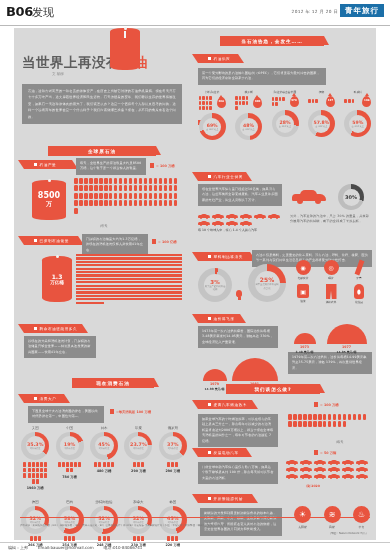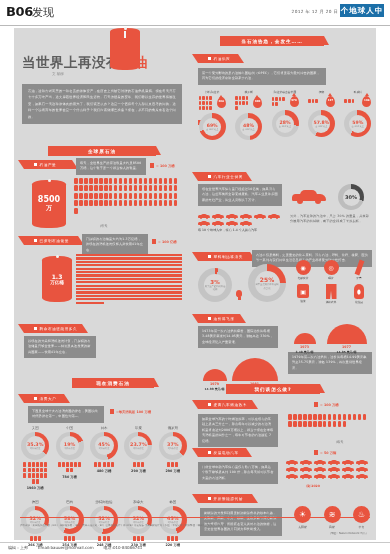--- a/index.html
+++ b/index.html
@@ -138,21 +138,21 @@
 </head>
 <body>
 
 <div class="page">
 
   <div class="masthead">
     <div class="mast-code">B06</div>
     <div class="mast-sec">发现</div>
     <div class="mast-date">2012 年 12 月 20 日</div>
     <div class="mast-logo">
-      <span>个地球人中</span>
+      <span>青年旅行</span>
     </div>
     <div class="mast-rule"></div>
   </div>
 
   <div class="canvas">
 
     <div class="col-left">
 
       <div style="position:absolute;left:8px;top:26px;font-size:13.5px;letter-spacing:.5px;color:#5d5d5d;font-weight:bold;white-space:nowrap;">
         <span>当世界上再没有</span><span style="color:#e8543f;">石油</span>
@@ -170,21 +170,21 @@
       <div class="tag" style="position:absolute;left:10px;top:132px;width:48px;">
         <i class="sq"></i>
         <span>石油产量</span>
       </div>
       <div class="note" style="position:absolute;left:62px;top:130px;width:70px;">每天，全世界生产的原油数量大约是8500万桶，这个数字是一个相当惊人的数量。</div>
       <div class="legend" style="position:absolute;left:136px;top:135px;">
         <i class="chip"></i>
         <b>= 100 万桶</b>
       </div>
 
-      <div class="barrel" style="position:absolute;left:18px;top:152px;width:34px;height:48px;">
+      <div class="barrel" style="position:absolute;left:18px;top:152px;width:34px;height:40px;">
         <div class="barrel-txt">
           <span style="font-size:8px;">8500</span>
           <span style="font-size:6px;">万</span>
         </div>
       </div>
       <div class="grid" id="grid-production" style="position:absolute;left:60px;top:150px;width:108px;">
           <i class="mb"></i>
           <i class="mb"></i>
           <i class="mb"></i>
           <i class="mb"></i>

